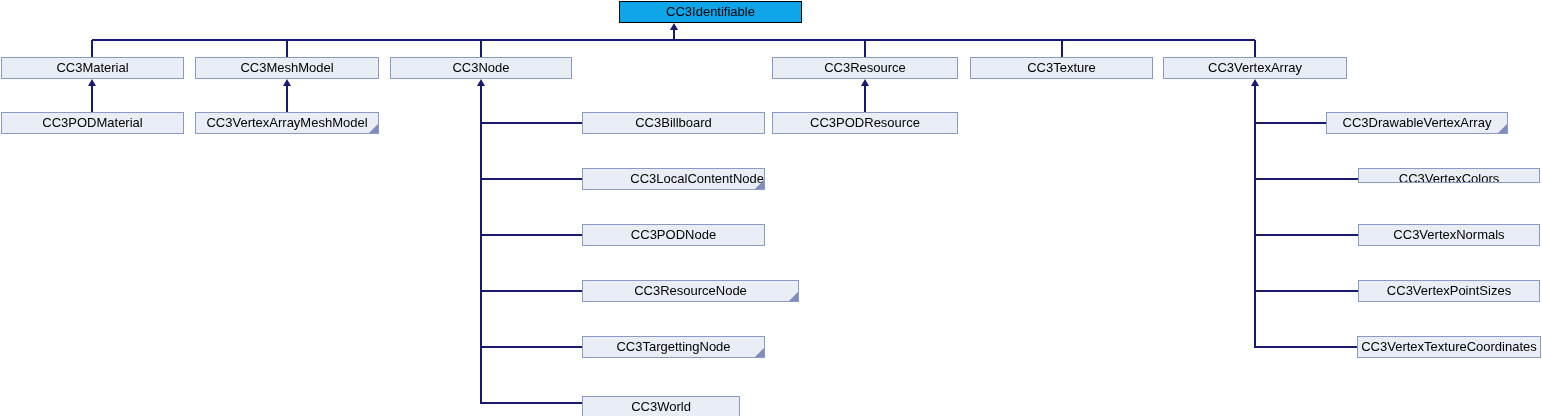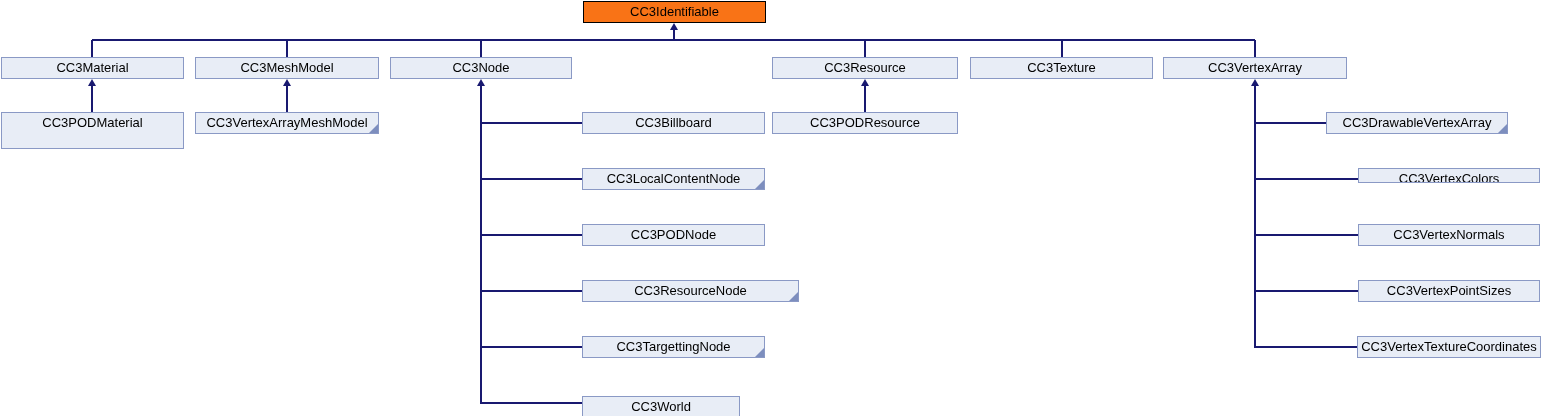--- a/index.html
+++ b/index.html
@@ -18,23 +18,24 @@
     border: 1px solid #8A99C5;
     color: #000000;
     font-size: 13px;
     line-height: 20px;
     text-align: center;
     white-space: nowrap;
     cursor: pointer;
     overflow: hidden;
   }
   .node.root {
-    background: #f97316;
+    background: #0ea5e9;
     border: 1px solid #000000;
     cursor: default;
+    margin-left: 36px;
   }
   .seg {
     position: absolute;
     background: #191970;
   }
   .arrowhead {
     position: absolute;
     width: 0;
     height: 0;
     border-left: 4px solid transparent;
@@ -88,24 +89,24 @@
       <div class="arrowhead" style="left: 1251px; top: 79px;"></div>
     </div>
   <div id="nodes-layer">
       <div class="node root" style="left: 583px; top: 1px; width: 183px; height: 22px;"><span>CC3Identifiable</span></div>
       <div class="node" style="left: 1px; top: 57px; width: 183px; height: 22px;"><span>CC3Material</span></div>
       <div class="node" style="left: 195px; top: 57px; width: 184px; height: 22px;"><span>CC3MeshModel</span></div>
       <div class="node" style="left: 390px; top: 57px; width: 182px; height: 22px;"><span>CC3Node</span></div>
       <div class="node" style="left: 772px; top: 57px; width: 186px; height: 22px;"><span>CC3Resource</span></div>
       <div class="node" style="left: 970px; top: 57px; width: 183px; height: 22px;"><span>CC3Texture</span></div>
       <div class="node" style="left: 1163px; top: 57px; width: 184px; height: 22px;"><span>CC3VertexArray</span></div>
-      <div class="node" style="left: 1px; top: 112px; width: 183px; height: 37px;"><span>CC3PODMaterial</span></div>
+      <div class="node" style="left: 1px; top: 112px; width: 183px; height: 22px;"><span>CC3PODMaterial</span></div>
       <div class="node" style="left: 195px; top: 112px; width: 184px; height: 22px; text-align: center;"><span>CC3VertexArrayMeshModel</span><div class="trunc"></div></div>
       <div class="node" style="left: 582px; top: 112px; width: 183px; height: 22px;"><span>CC3Billboard</span></div>
-      <div class="node" style="left: 582px; top: 168px; width: 183px; height: 22px;"><span>CC3LocalContentNode</span><div class="trunc"></div></div>
+      <div class="node" style="left: 582px; top: 168px; width: 183px; height: 22px; text-align: right;"><span>CC3LocalContentNode</span><div class="trunc"></div></div>
       <div class="node" style="left: 582px; top: 224px; width: 183px; height: 22px;"><span>CC3PODNode</span></div>
       <div class="node" style="left: 582px; top: 280px; width: 217px; height: 22px;"><span>CC3ResourceNode</span><div class="trunc"></div></div>
       <div class="node" style="left: 582px; top: 336px; width: 183px; height: 22px;"><span>CC3TargettingNode</span><div class="trunc"></div></div>
       <div class="node" style="left: 582px; top: 396px; width: 158px; height: 22px;"><span>CC3World</span></div>
       <div class="node" style="left: 772px; top: 112px; width: 186px; height: 22px;"><span>CC3PODResource</span></div>
       <div class="node" style="left: 1326px; top: 112px; width: 182px; height: 22px;"><span>CC3DrawableVertexArray</span><div class="trunc"></div></div>
       <div class="node" style="left: 1358px; top: 168px; width: 182px; height: 15px;"><span>CC3VertexColors</span></div>
       <div class="node" style="left: 1358px; top: 224px; width: 182px; height: 22px;"><span>CC3VertexNormals</span></div>
       <div class="node" style="left: 1358px; top: 280px; width: 182px; height: 22px;"><span>CC3VertexPointSizes</span></div>
       <div class="node" style="left: 1357px; top: 336px; width: 184px; height: 22px;"><span>CC3VertexTextureCoordinates</span></div>

